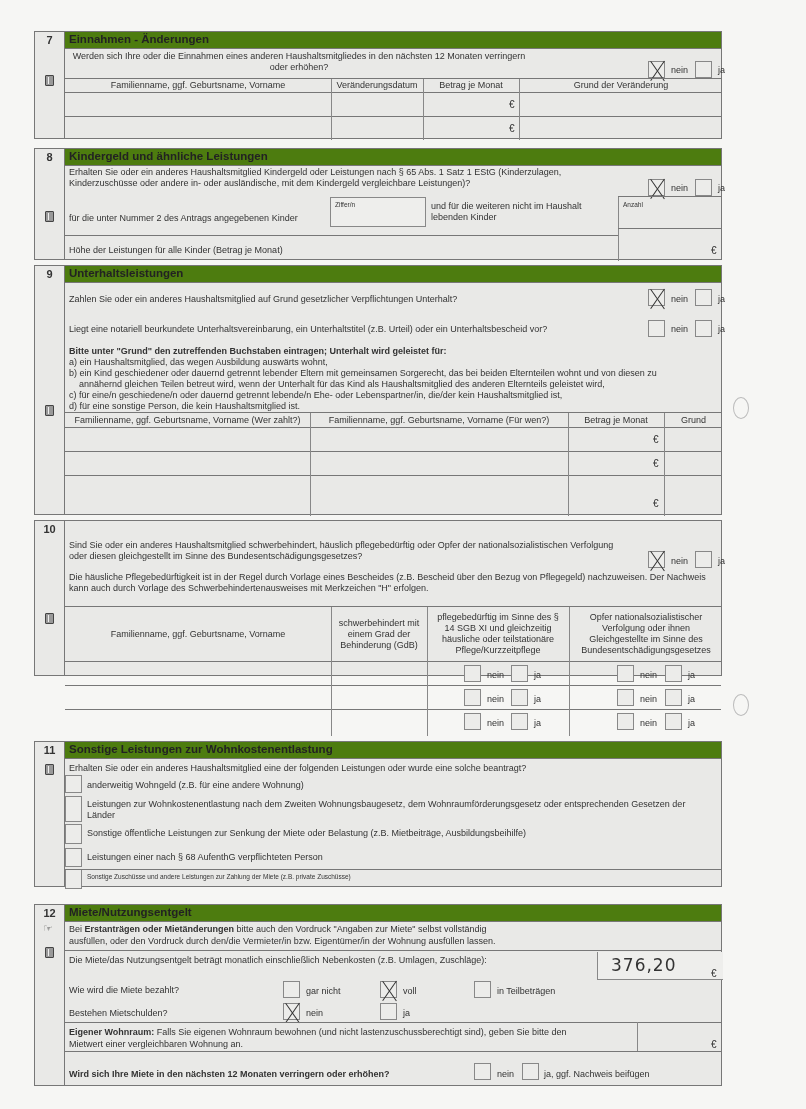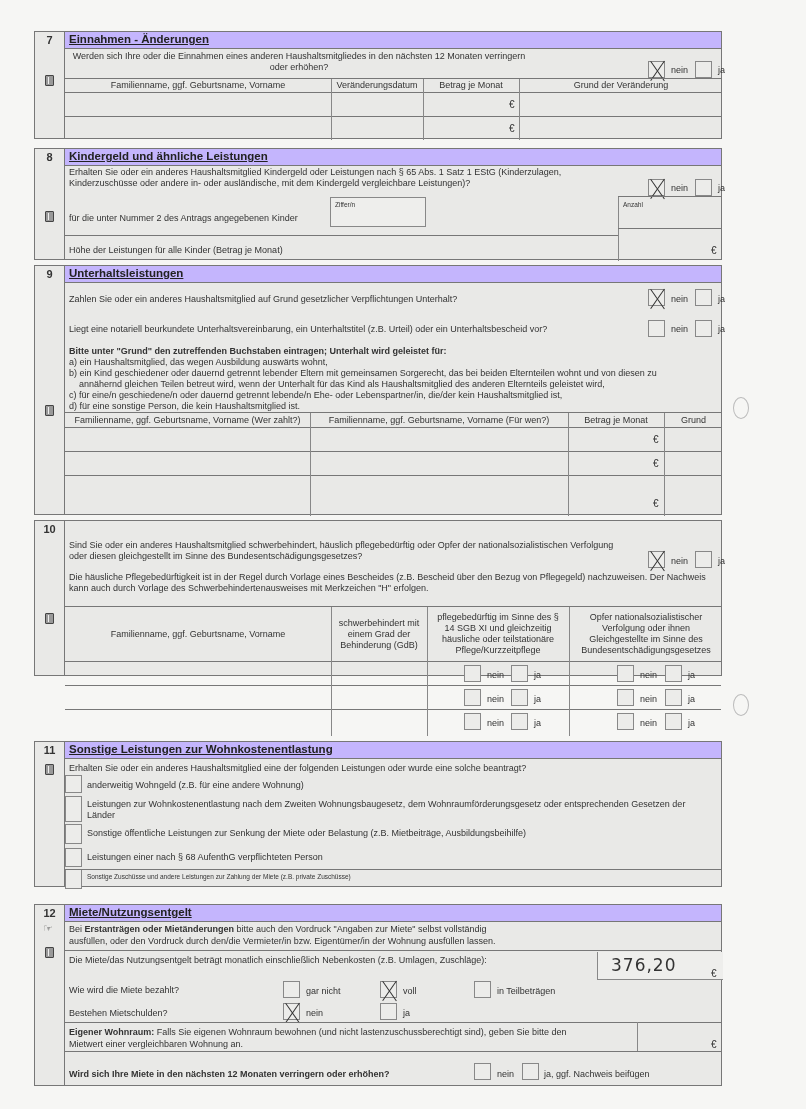--- a/index.html
+++ b/index.html
@@ -2,21 +2,21 @@
 <html><head>
 <meta charset="utf-8">
 <style>
   * { box-sizing: border-box; margin: 0; padding: 0; }
   html, body { width: 806px; height: 1109px; background: #f4f4f2; overflow: hidden; }
   body { font-family: "Liberation Sans", sans-serif; font-size: 9.5px; color: #2a2a2a; position: relative; }
   .page { position: absolute; left: 0; top: 0; width: 806px; height: 1109px; background: #f6f6f4; }
   .sec { position: absolute; left: 34px; width: 688px; border: 1px solid #777; background: #e9e9e7; }
   .num { position: absolute; left: 0; top: 0; width: 30px; height: 100%; border-right: 1px solid #777; text-align: center; font-weight: bold; font-size: 11px; padding-top: 2px; color: #333; }
   .body { position: absolute; left: 30px; top: 0; right: 0; bottom: 0; }
-  .title { height: 17px; border-bottom: 1px solid #777; font-weight: bold; font-size: 11.5px; padding: 1px 4px; color: #222; background: #c4b5fd; text-decoration: underline; }
+  .title { height: 17px; border-bottom: 1px solid #777; font-weight: bold; font-size: 11.5px; padding: 1px 4px; color: #222; background: #4d7c0f; }
   .t { position: absolute; line-height: 11px; font-size: 9px; color: #333; }
   .b { font-weight: bold; }
   .box { position: absolute; width: 17px; height: 17px; border: 1px solid #888; background: #ececea; }
   .box.x::before, .box.x::after { content: ""; position: absolute; left: 50%; top: -3px; width: 1.3px; height: 24px; background: #333; }
   .box.x::before { transform: rotate(35deg); }
   .box.x::after { transform: rotate(-35deg); }
   .hl { position: absolute; height: 1px; background: #777; }
   .vl { position: absolute; width: 1px; background: #888; }
   .cell { position: absolute; border: 1px solid #888; background: #eeeeec; }
   .hdr { position: absolute; text-align: center; font-size: 9px; line-height: 11px; color: #333; display: flex; align-items: center; justify-content: center; }
@@ -77,20 +77,21 @@
     <div class="body">
       <div class="title">Kindergeld und ähnliche Leistungen</div>
       <div class="t" style="left:4px;top:18px;width:545px;">Erhalten Sie oder ein anderes Haushaltsmitglied Kindergeld oder Leistungen nach § 65 Abs. 1 Satz 1 EStG (Kinderzulagen, Kinderzuschüsse oder andere in- oder ausländische, mit dem Kindergeld vergleichbare Leistungen)?</div>
       <div class="box x" style="left:583px;top:30px;"></div>
       <div class="t" style="left:606px;top:34px;">nein</div>
       <div class="box" style="left:630px;top:30px;"></div>
       <div class="t" style="left:653px;top:34px;">ja</div>
       <div class="t" style="left:4px;top:64px;">für die unter Nummer 2 des Antrags angegebenen Kinder</div>
       <div class="cell" style="left:265px;top:48px;width:96px;height:30px;"></div>
       <div class="t" style="left:270px;top:50px;font-size:6.5px;">Ziffer/n</div>
+      <div class="t" style="left:366px;top:52px;width:175px;">und für die weiteren nicht im Haushalt lebenden Kinder</div>
       <div class="vl" style="left:553px;top:47px;height:65px;"></div>
       <div class="hl" style="left:553px;right:0;top:47px;"></div>
       <div class="cell" style="left:554px;top:48px;width:103px;height:31px;border:none;background:transparent;"></div>
       <div class="t" style="left:558px;top:50px;font-size:6.5px;">Anzahl</div>
       <div class="hl" style="left:553px;right:0;top:79px;"></div>
       <div class="hl" style="left:0;right:0;top:86px;width:553px;"></div>
       <div class="t" style="left:4px;top:96px;">Höhe der Leistungen für alle Kinder (Betrag je Monat)</div>
       <div class="cell" style="left:554px;top:80px;width:103px;height:31px;border:none;background:transparent;"></div>
       <div class="euro" style="left:646px;top:96px;">€</div>
     </div>

